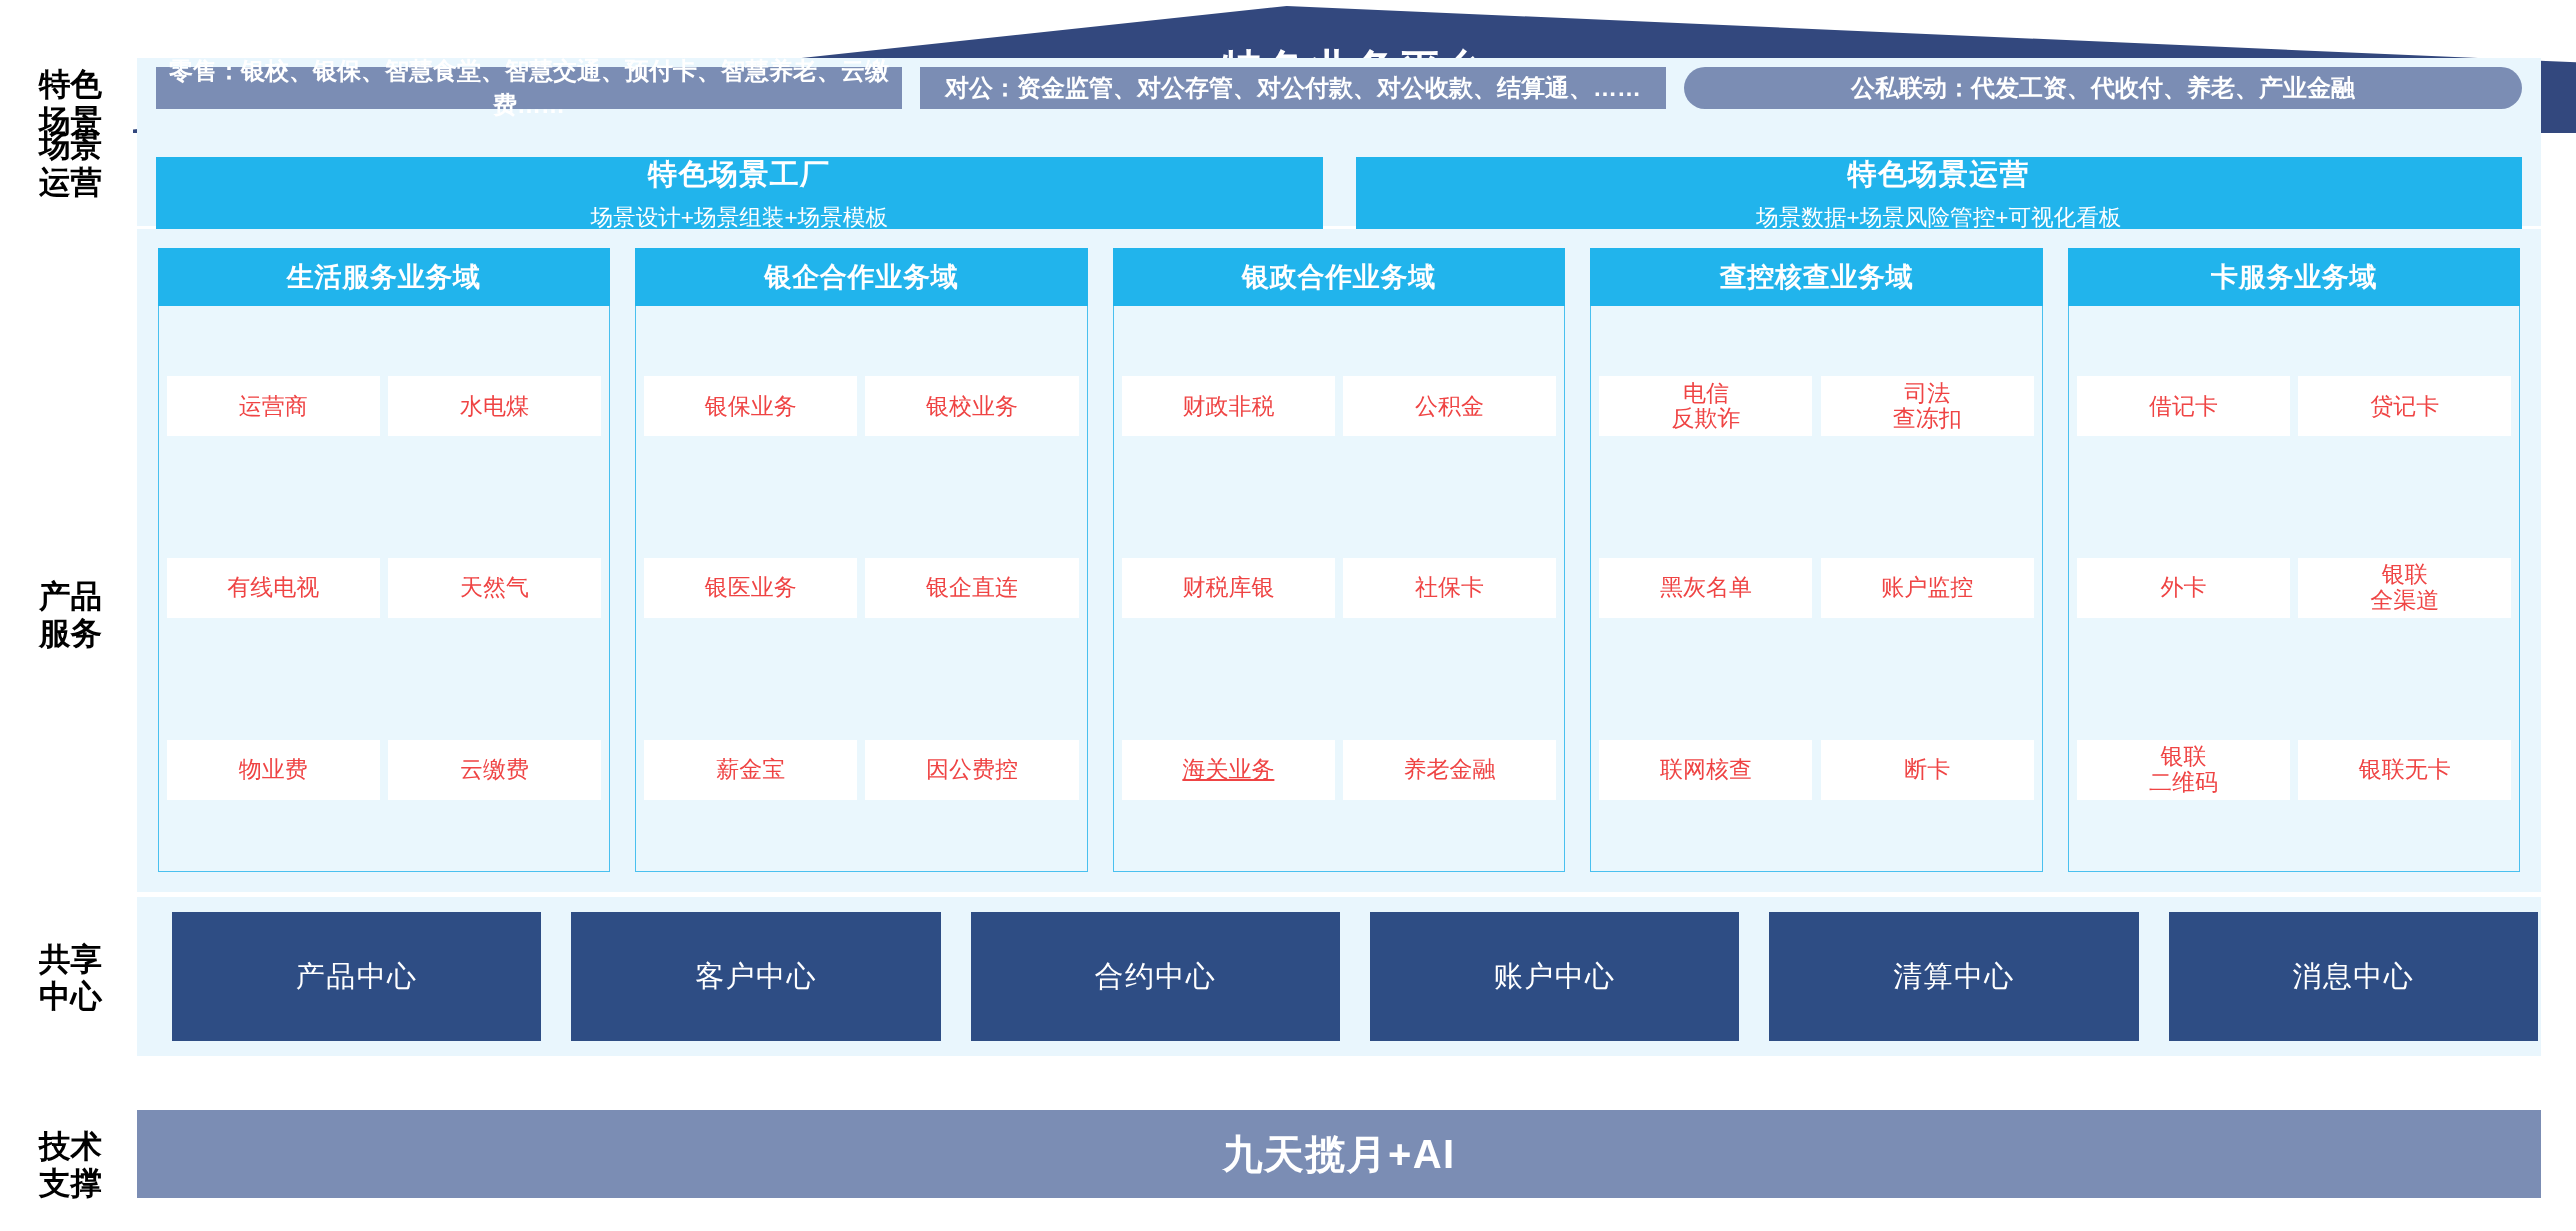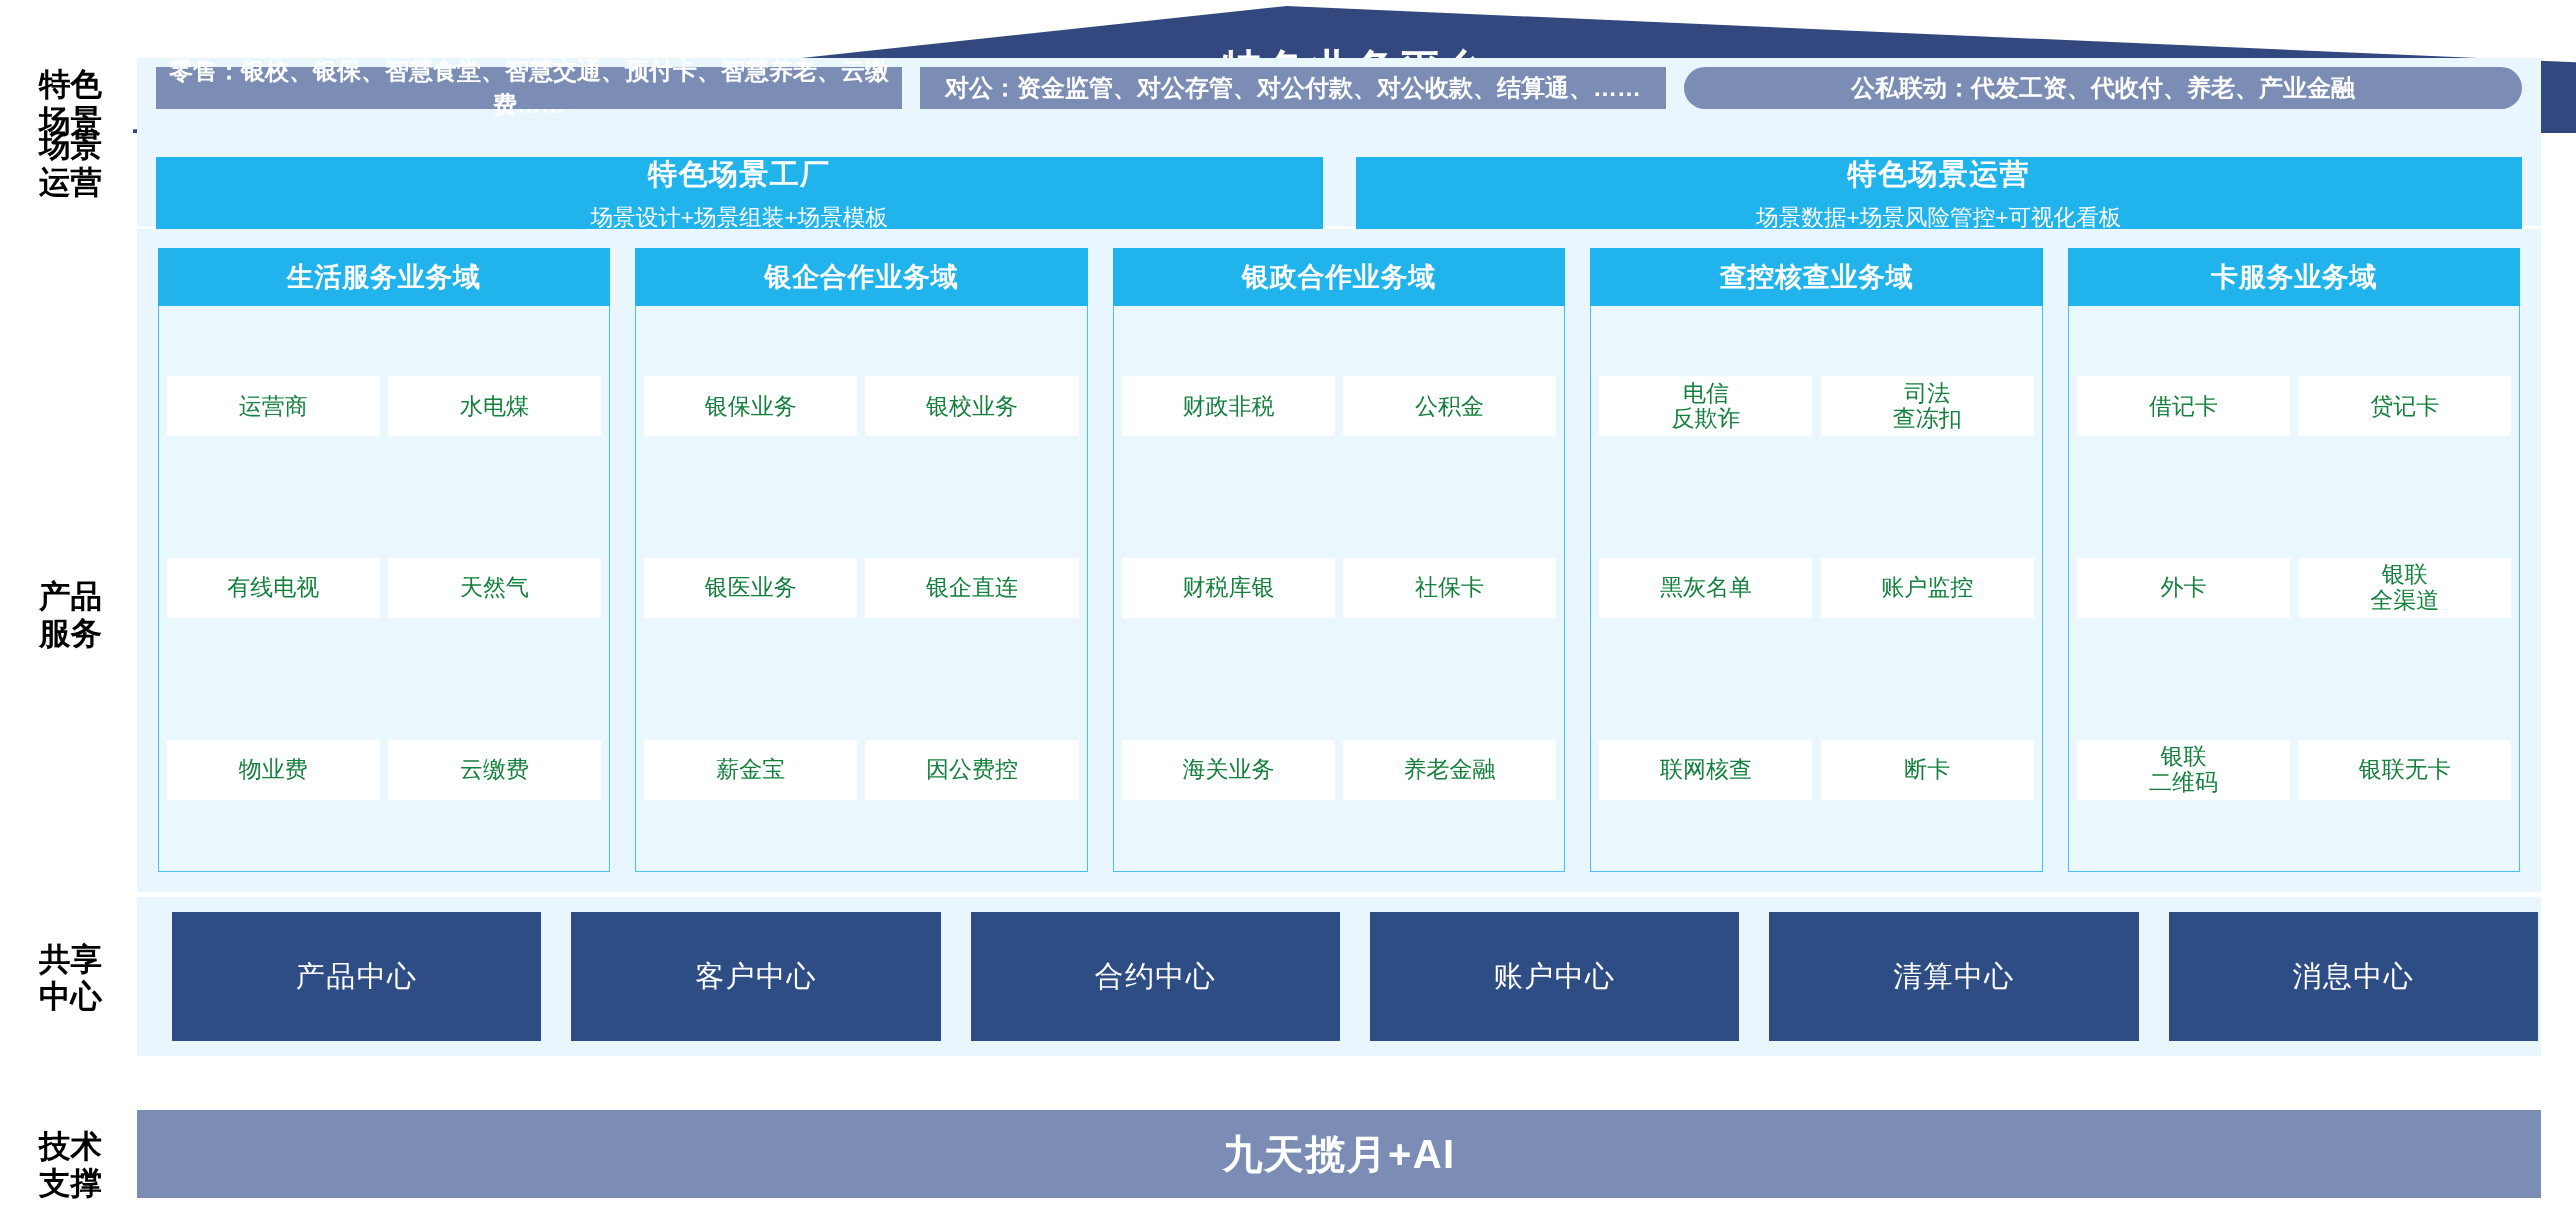--- a/index.html
+++ b/index.html
@@ -92,21 +92,21 @@
     flex: 1 1 auto;
     border: 1.4px solid #49c0ef; border-top: none;
     background: #eaf7fd;
     padding: 9.6px 8.2px;
     display: flex; flex-direction: column; justify-content: space-around;
   }
   .dom-pair { display: flex; gap: 8.2px; }
   .dom-cell {
     flex: 1 1 0;
     background: #ffffff;
-    color: #15803d;
+    color: #ef4444;
     font-size: 23px;
     height: 60px;
     display: flex; align-items: center; justify-content: center;
     text-align: center; line-height: 1.12;
     white-space: pre-line;
   }
 
   
   .ctr-row {
     position: absolute; left: 16px; top: 0; width: 100%; height: 100%;
@@ -210,21 +210,21 @@
           <div class="dom-body">
             <div class="dom-pair">
               <div class="dom-cell" style="white-space: pre-line;">财政非税</div>
               <div class="dom-cell" style="white-space: pre-line;">公积金</div>
             </div>
             <div class="dom-pair">
               <div class="dom-cell" style="white-space: pre-line;">财税库银</div>
               <div class="dom-cell" style="white-space: pre-line;">社保卡</div>
             </div>
             <div class="dom-pair">
-              <div class="dom-cell" style="white-space: pre-line;">海关业务</div>
+              <div class="dom-cell" style="white-space: pre-line; text-decoration: underline;">海关业务</div>
               <div class="dom-cell" style="white-space: pre-line;">养老金融</div>
             </div>
           </div>
         </div>
         <div class="dom-col">
           <div class="dom-head">查控核查业务域</div>
           <div class="dom-body">
             <div class="dom-pair">
               <div class="dom-cell" style="white-space: pre-line;">电信
 反欺诈</div>

